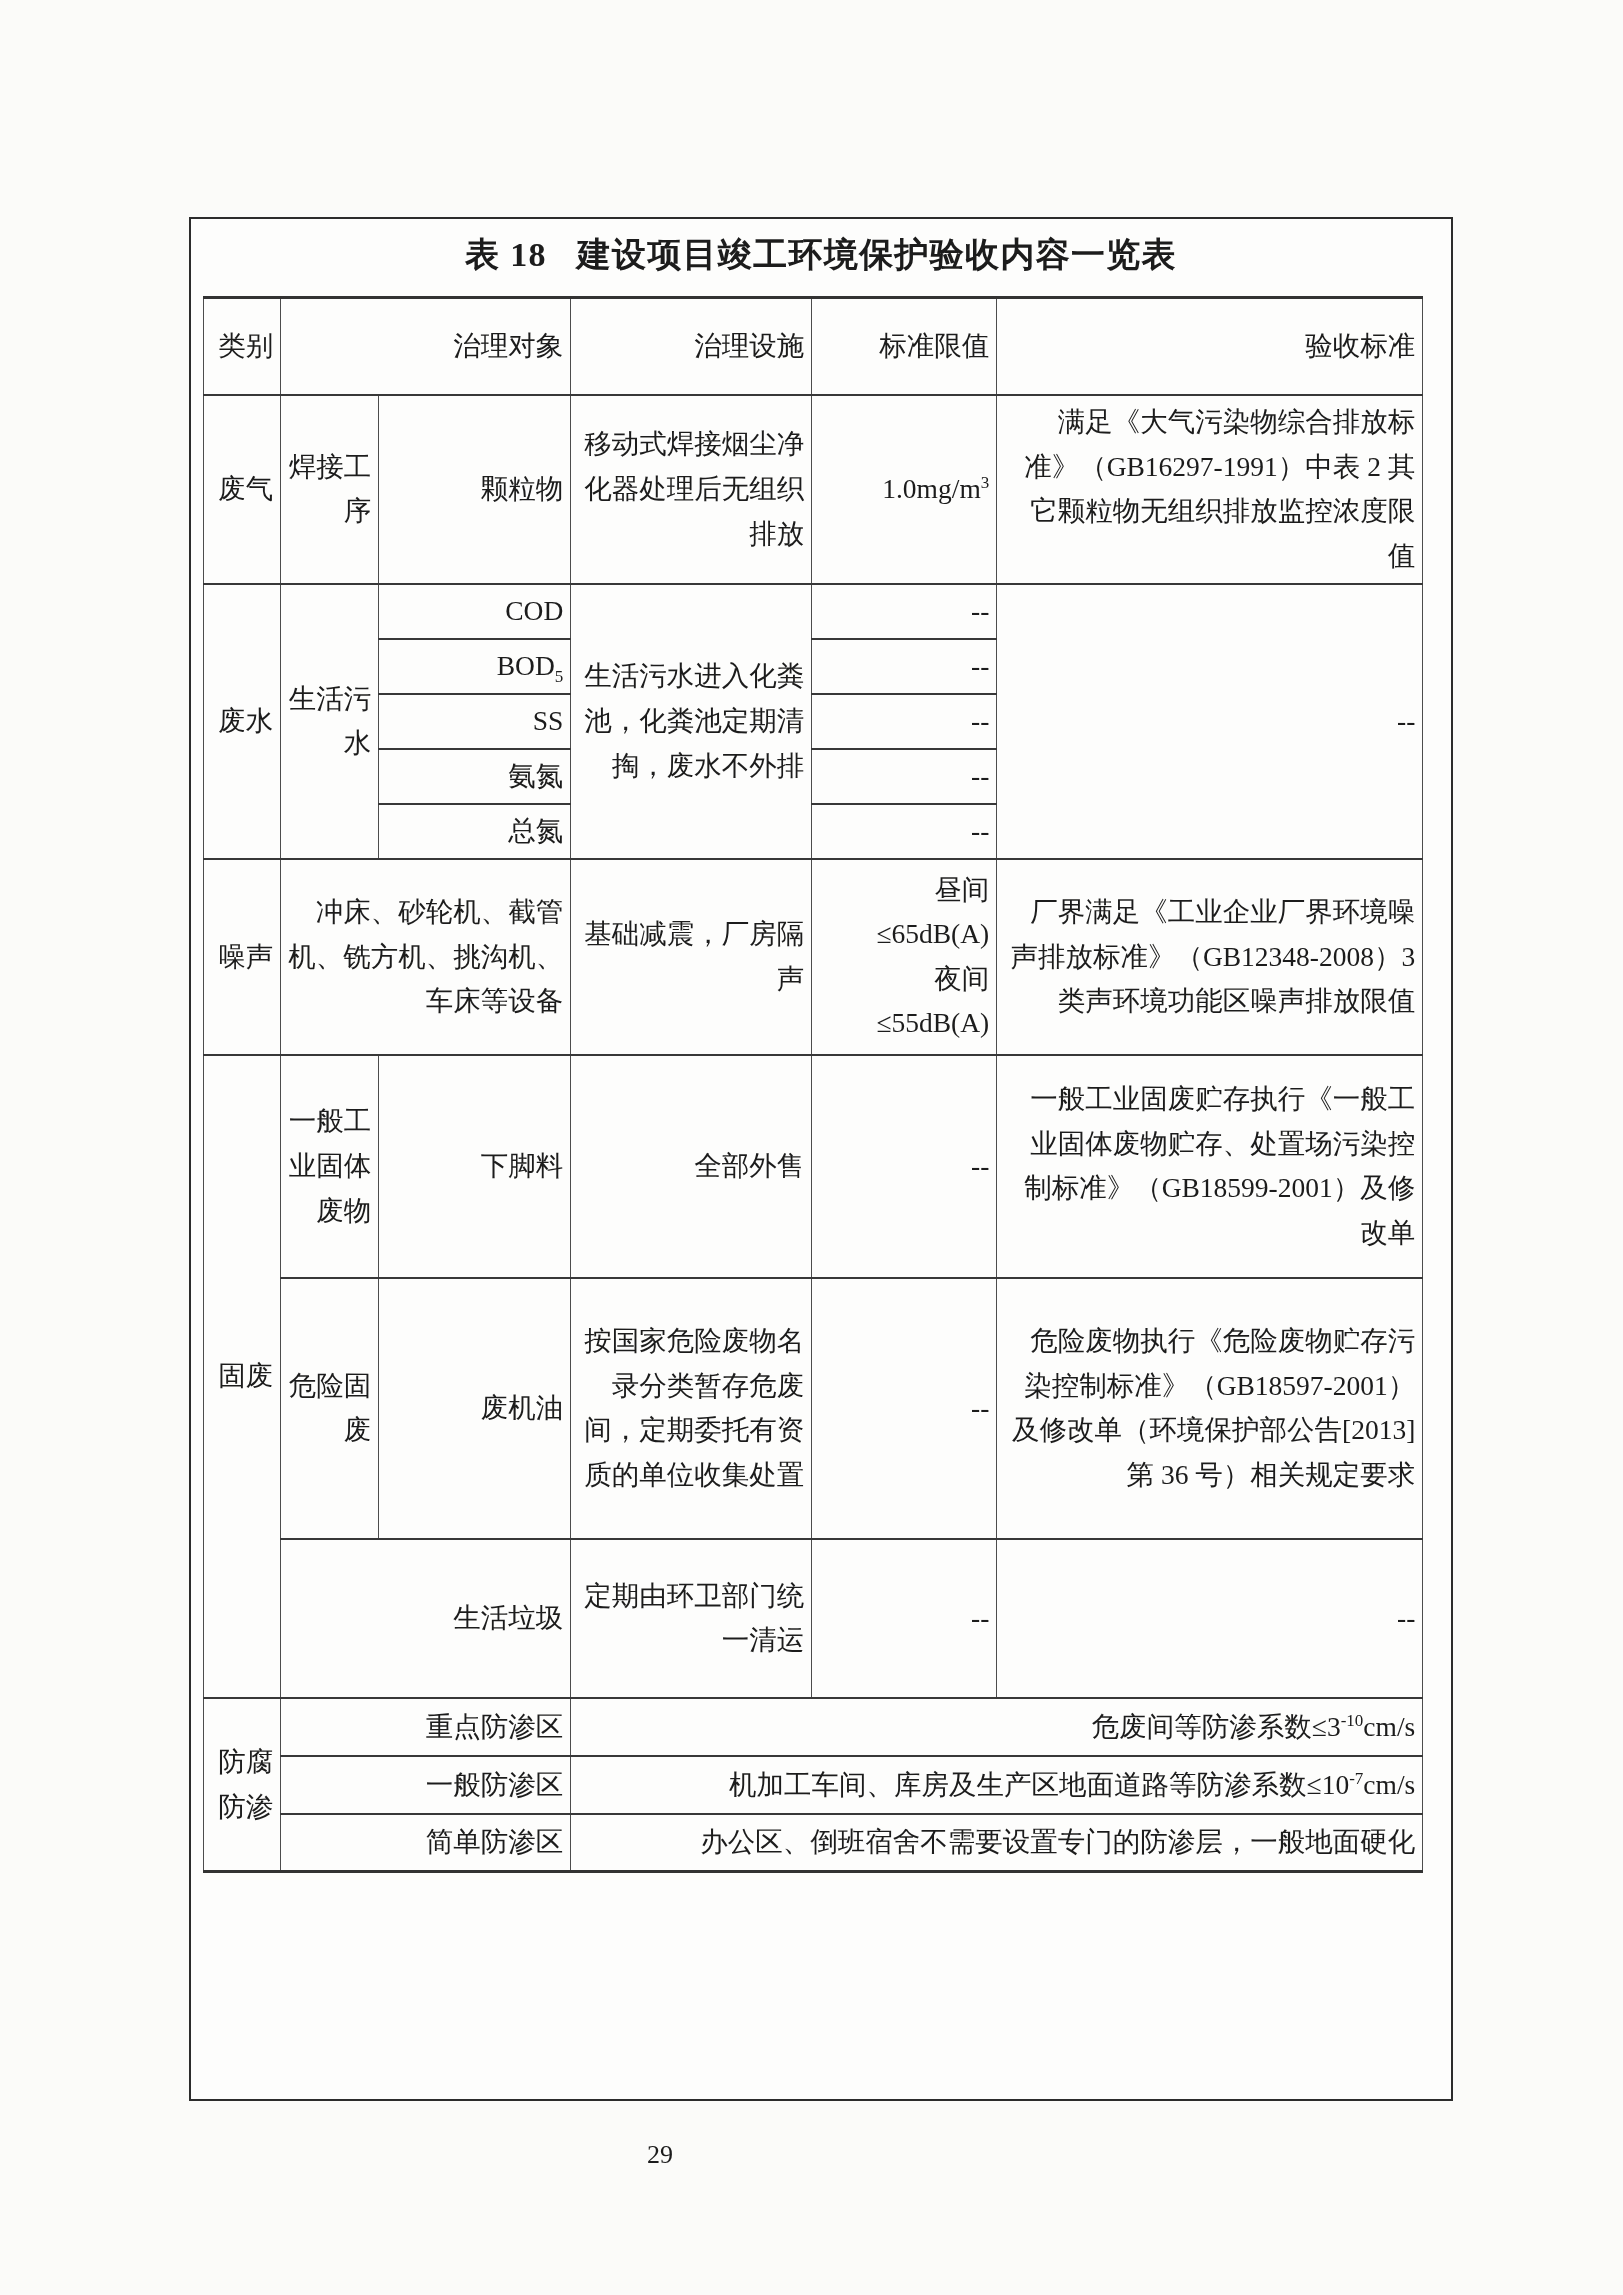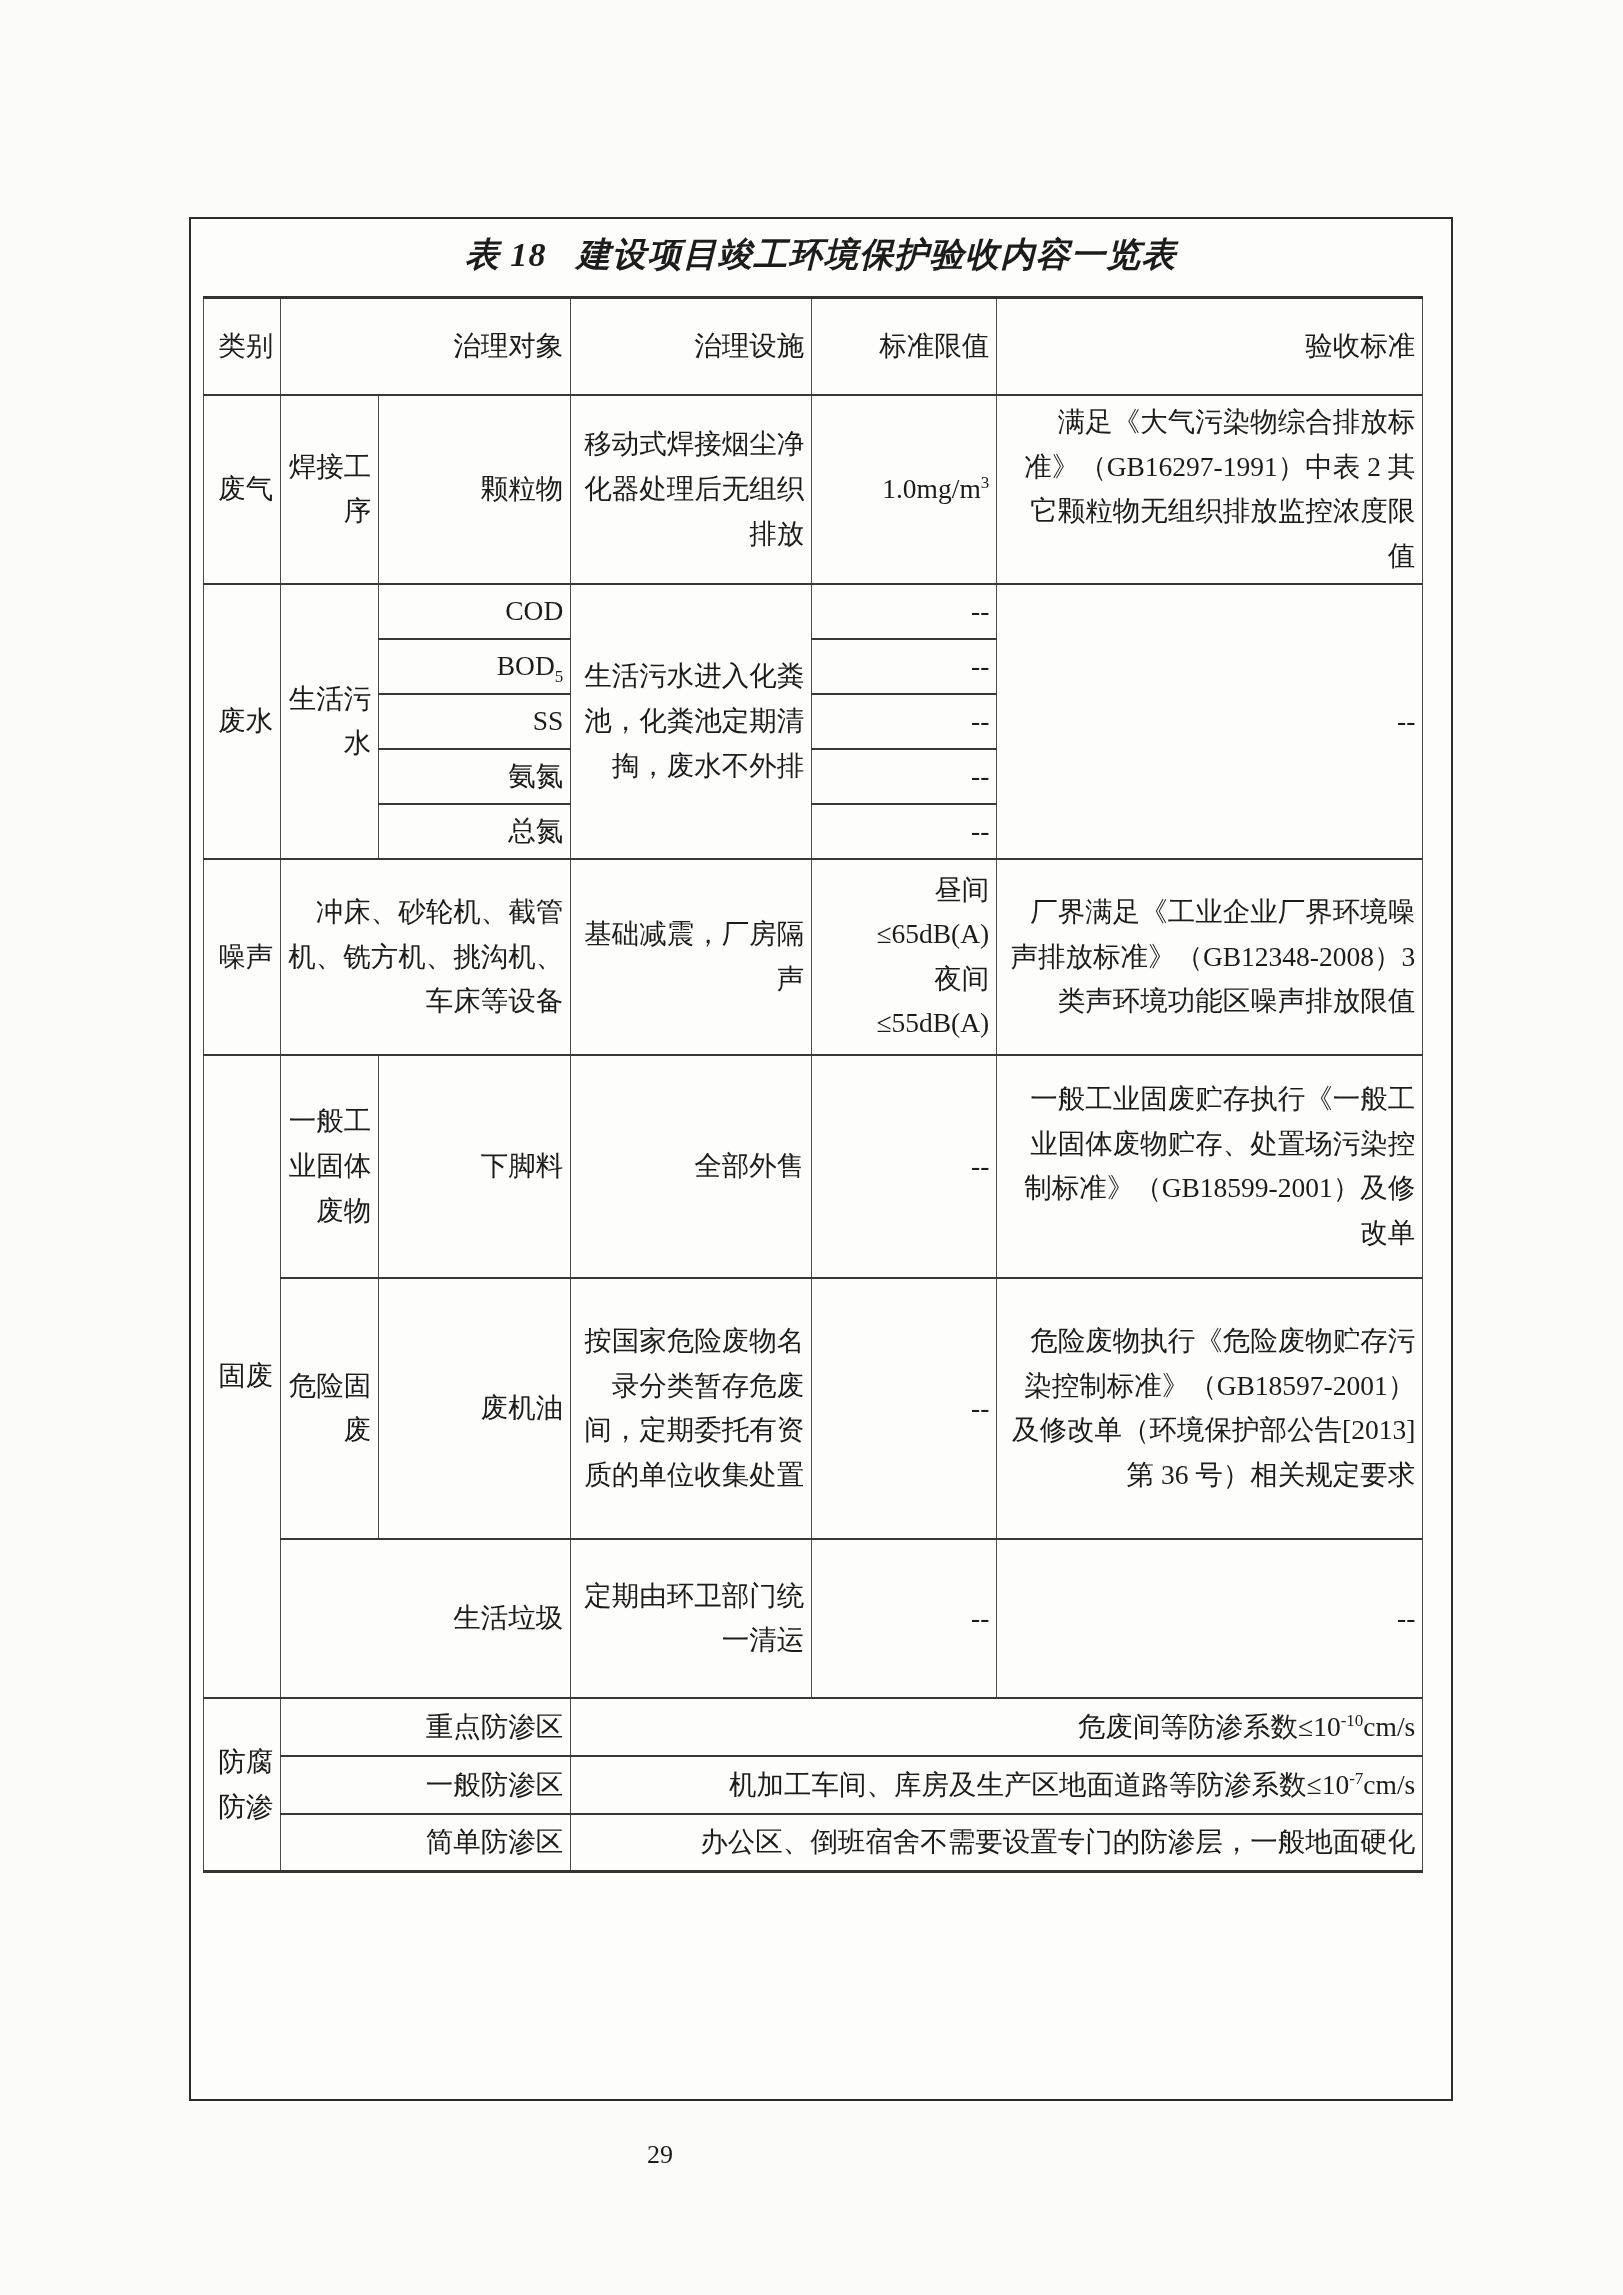--- a/index.html
+++ b/index.html
@@ -19,21 +19,20 @@
   }
   .doc-title {
     display: flex;
     justify-content: center;
     align-items: baseline;
     gap: 30px;
     margin-top: 13px;
     font-size: 34px;
     font-weight: bold;
     letter-spacing: 1.3px;
-    font-style: italic;
   }
   table.acceptance-table {
     border-collapse: collapse;
     table-layout: fixed;
     width: 1219px;
     margin: 18.3px 0 0 11.8px;
     font-size: 27.5px;
   }
   .acceptance-table td {
     border-left: 1.3px solid #4c4c4c;
@@ -167,21 +166,21 @@
       <tr class="rh-sw3">
         <td colspan="2">生活垃圾</td>
         <td>定期由环卫部门统一清运</td>
         <td>--</td>
         <td class="std-cell">--</td>
       </tr>
 
       <tr class="rh-seep">
         <td rowspan="3">防腐防渗</td>
         <td colspan="2">重点防渗区</td>
-        <td colspan="3" class="left-cell"><span>危废间等防渗系数≤10</span><sup>-10</sup><span>cm/s</span></td>
+        <td colspan="3" class="left-cell"><span>危废间等防渗系数≤3</span><sup>-10</sup><span>cm/s</span></td>
       </tr>
       <tr class="rh-seep">
         <td colspan="2">一般防渗区</td>
         <td colspan="3" class="left-cell"><span>机加工车间、库房及生产区地面道路等防渗系数≤10</span><sup>-7</sup><span>cm/s</span></td>
       </tr>
       <tr class="rh-seep">
         <td colspan="2">简单防渗区</td>
         <td colspan="3" class="left-cell"><span>办公区、倒班宿舍不需要设置专门的防渗层，一般地面硬化</span><sup></sup><span></span></td>
       </tr>
     </tbody>

